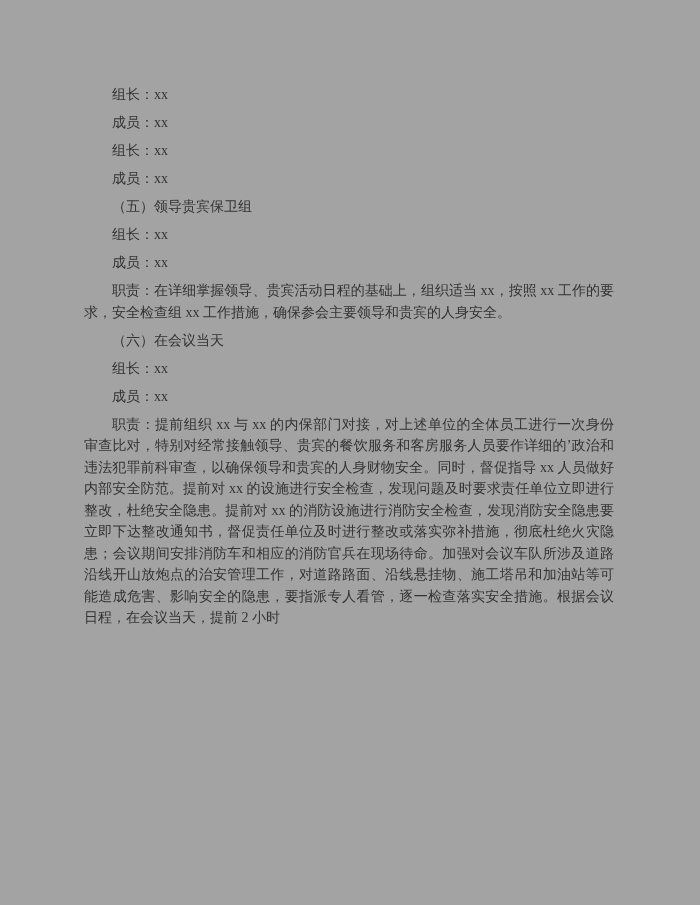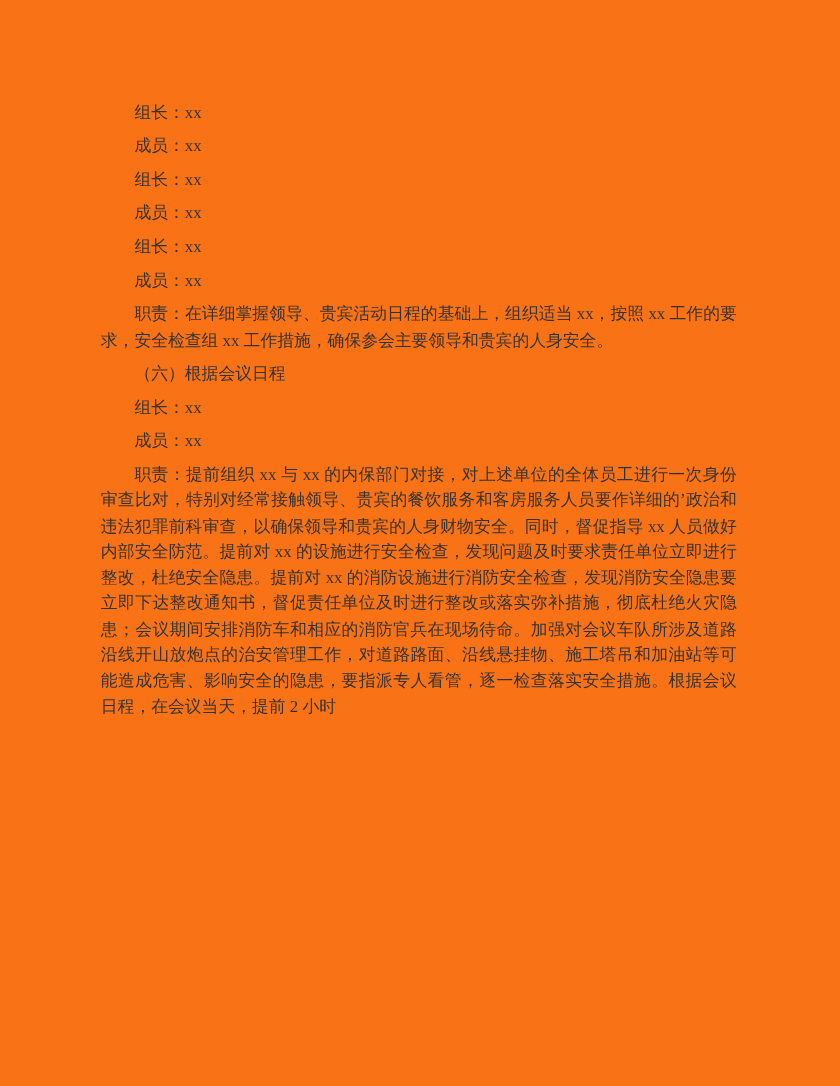--- a/index.html
+++ b/index.html
@@ -5,21 +5,21 @@
   html, body {
     margin: 0;
     padding: 0;
     background: #ffffff;
   }
   .page {
     position: relative;
     width: 700px;
     height: 905px;
     margin: 0 auto;
-    background: #f97316;
+    background: #a3a3a3;
     box-sizing: border-box;
     padding: 84px 86px 0 84px;
     overflow: hidden;
   }
   .page p {
     margin: 0 0 6.5px 0;
     font-family: "Liberation Serif", "DejaVu Serif", serif;
     font-size: 14px;
     line-height: 21.5px;
     color: #333333;
@@ -29,20 +29,21 @@
   }
 </style>
 </head>
 <body>
 
 <div class="page">
   <p>组长：xx</p>
   <p>成员：xx</p>
   <p>组长：xx</p>
   <p>成员：xx</p>
+  <p>（五）领导贵宾保卫组</p>
   <p>组长：xx</p>
   <p>成员：xx</p>
   <p>职责：在详细掌握领导、贵宾活动日程的基础上，组织适当 xx，按照 xx 工作的要求，安全检查组 xx 工作措施，确保参会主要领导和贵宾的人身安全。</p>
-  <p>（六）根据会议日程</p>
+  <p>（六）在会议当天</p>
   <p>组长：xx</p>
   <p>成员：xx</p>
   <p>职责：提前组织 xx 与 xx 的内保部门对接，对上述单位的全体员工进行一次身份审查比对，特别对经常接触领导、贵宾的餐饮服务和客房服务人员要作详细的’政治和违法犯罪前科审查，以确保领导和贵宾的人身财物安全。同时，督促指导 xx 人员做好内部安全防范。提前对 xx 的设施进行安全检查，发现问题及时要求责任单位立即进行整改，杜绝安全隐患。提前对 xx 的消防设施进行消防安全检查，发现消防安全隐患要立即下达整改通知书，督促责任单位及时进行整改或落实弥补措施，彻底杜绝火灾隐患；会议期间安排消防车和相应的消防官兵在现场待命。加强对会议车队所涉及道路沿线开山放炮点的治安管理工作，对道路路面、沿线悬挂物、施工塔吊和加油站等可能造成危害、影响安全的隐患，要指派专人看管，逐一检查落实安全措施。根据会议日程，在会议当天，提前 2 小时</p>
 </div>
 
 </body></html>

